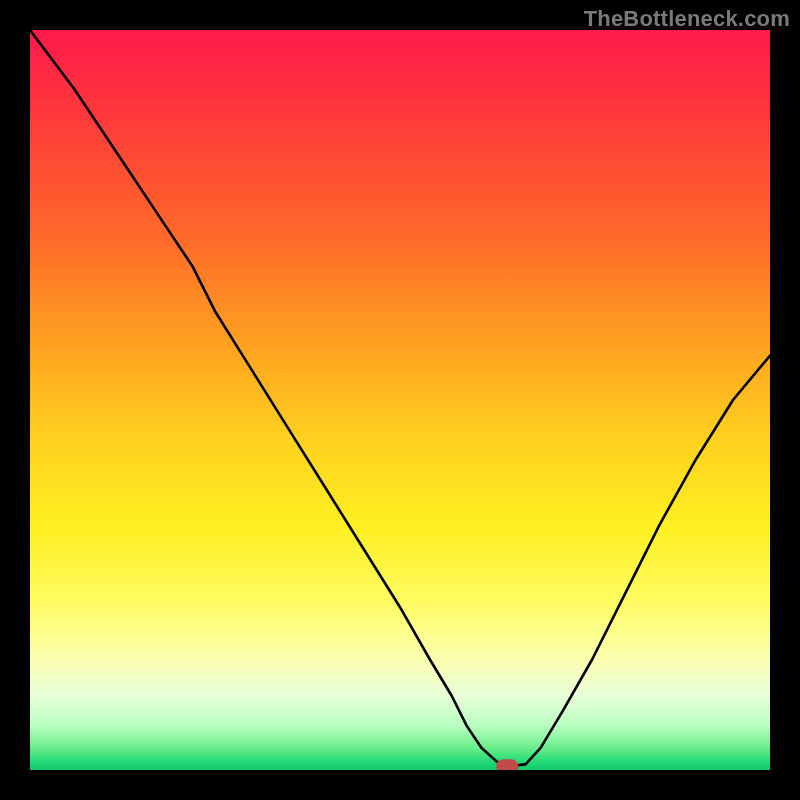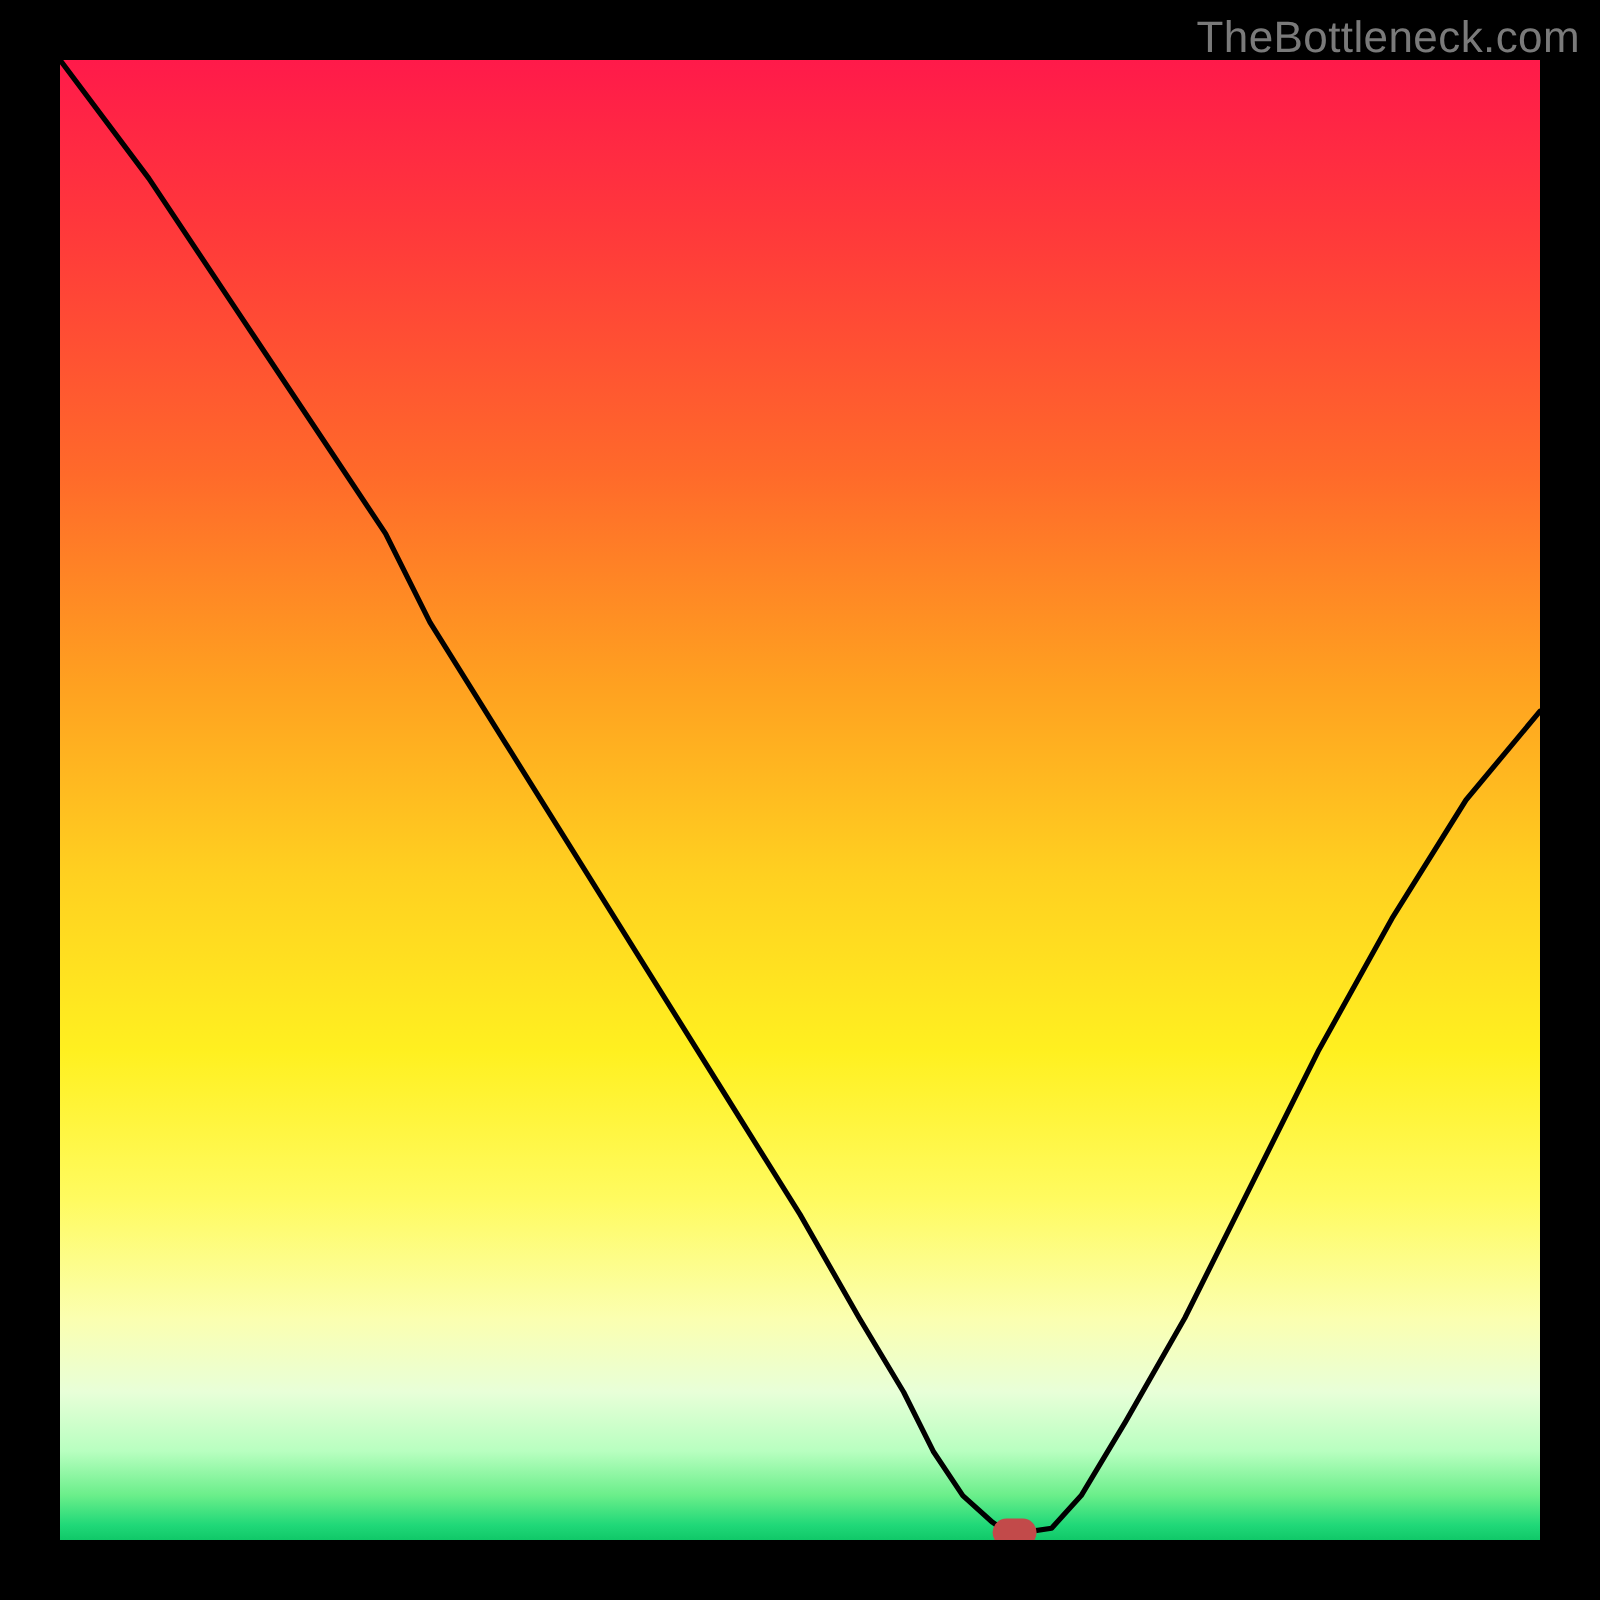--- a/index.html
+++ b/index.html
@@ -45,21 +45,21 @@
     width: 740px;
     height: 740px;
     display: block;
   }
   .watermark {
     position: absolute;
     top: 6px;
     right: 10px;
     font-family: Arial, Helvetica, sans-serif;
     font-size: 22px;
-    font-weight: 400;
+    font-weight: 700;
     color: #7a7a7a;
     letter-spacing: 0.2px;
     user-select: none;
   }
   .marker {
     fill: #c24a4a;
     stroke: none;
   }
   .curve {
     fill: none;

